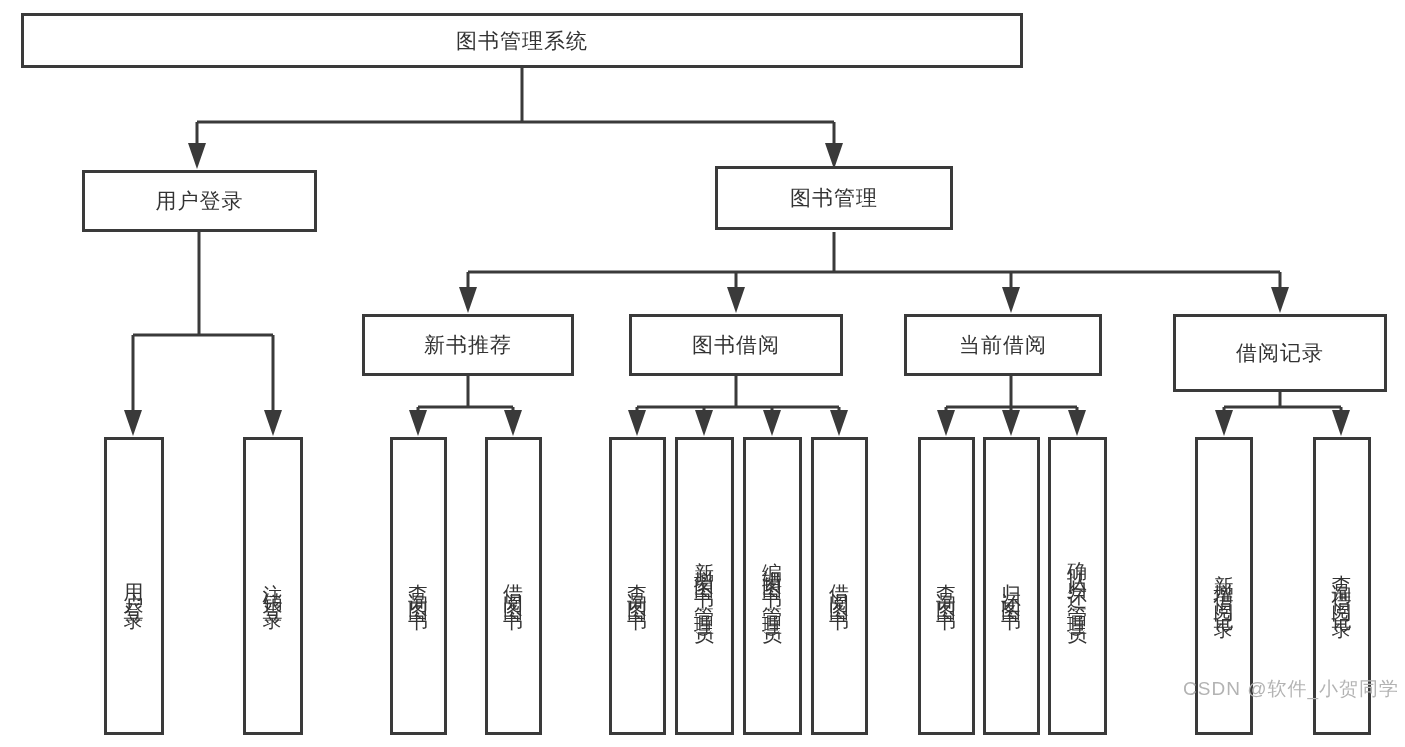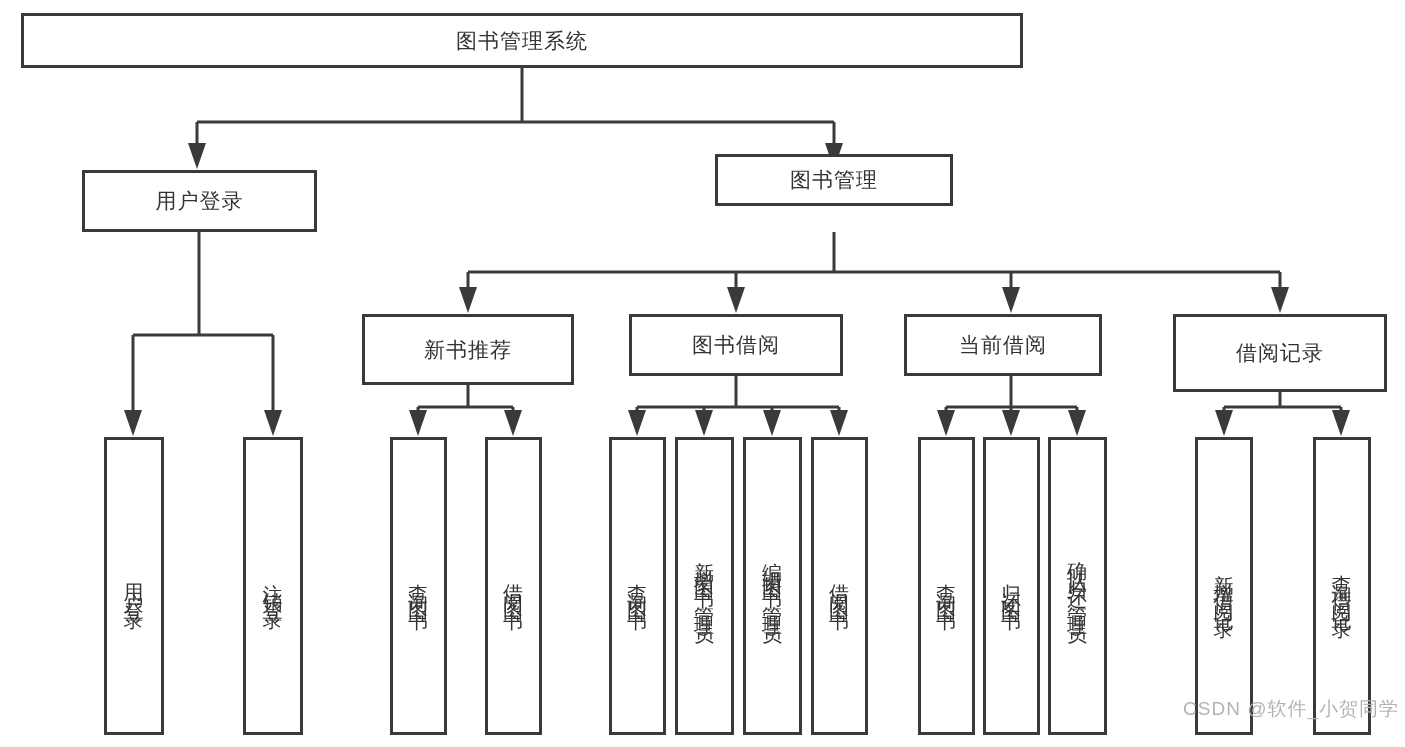--- a/index.html
+++ b/index.html
@@ -25,21 +25,21 @@
     color:var(--text);
   }
   .h{font-size:21px;letter-spacing:1px;white-space:nowrap;}
   .v{
     writing-mode:vertical-rl;text-orientation:mixed;
     font-size:20px;letter-spacing:9px;line-height:1;
     white-space:nowrap;
   }
   .watermark{
     position:absolute;right:6px;top:676px;
-    font-size:19px;color:var(--wm);letter-spacing:1px;white-space:nowrap;margin-top:20px;
+    font-size:19px;color:var(--wm);letter-spacing:1px;white-space:nowrap;
   }
 </style>
 </head>
 <body>
 
 <div class="canvas">
 
   <svg class="connectors" width="1405" height="747">
 
     <path d="M522,68 V122 M197,122 H834 M197,122 V150 M834,122 V150"></path>
@@ -72,23 +72,23 @@
     <polygon points="1068,410 1086,410 1077,436"></polygon>
 
     <path d="M1280,376 V407 M1224,407 H1341 M1224,407 V418 M1341,407 V418"></path>
     <polygon points="1215,410 1233,410 1224,436"></polygon>
     <polygon points="1332,410 1350,410 1341,436"></polygon>
   </svg>
 
   <div class="box h" style="left:21px;top:13px;width:1002px;height:55px">图书管理系统</div>
 
   <div class="box h" style="left:82px;top:170px;width:235px;height:62px">用户登录</div>
-  <div class="box h" style="left:715px;top:154px;width:238px;height:52px">图书管理</div>
+  <div class="box h" style="left:715px;top:166px;width:238px;height:64px">图书管理</div>
 
-  <div class="box h" style="left:362px;top:314px;width:212px;height:71px">新书推荐</div>
+  <div class="box h" style="left:362px;top:314px;width:212px;height:62px">新书推荐</div>
   <div class="box h" style="left:629px;top:314px;width:214px;height:62px">图书借阅</div>
   <div class="box h" style="left:904px;top:314px;width:198px;height:62px">当前借阅</div>
   <div class="box h" style="left:1173px;top:314px;width:214px;height:78px">借阅记录</div>
 
   <div class="box v" style="left:104px;top:437px;width:60px;height:298px">用户登录</div>
   <div class="box v" style="left:243px;top:437px;width:60px;height:298px">注销登录</div>
 
   <div class="box v" style="left:390px;top:437px;width:57px;height:298px">查询图书</div>
   <div class="box v" style="left:485px;top:437px;width:57px;height:298px">借阅图书</div>
 

